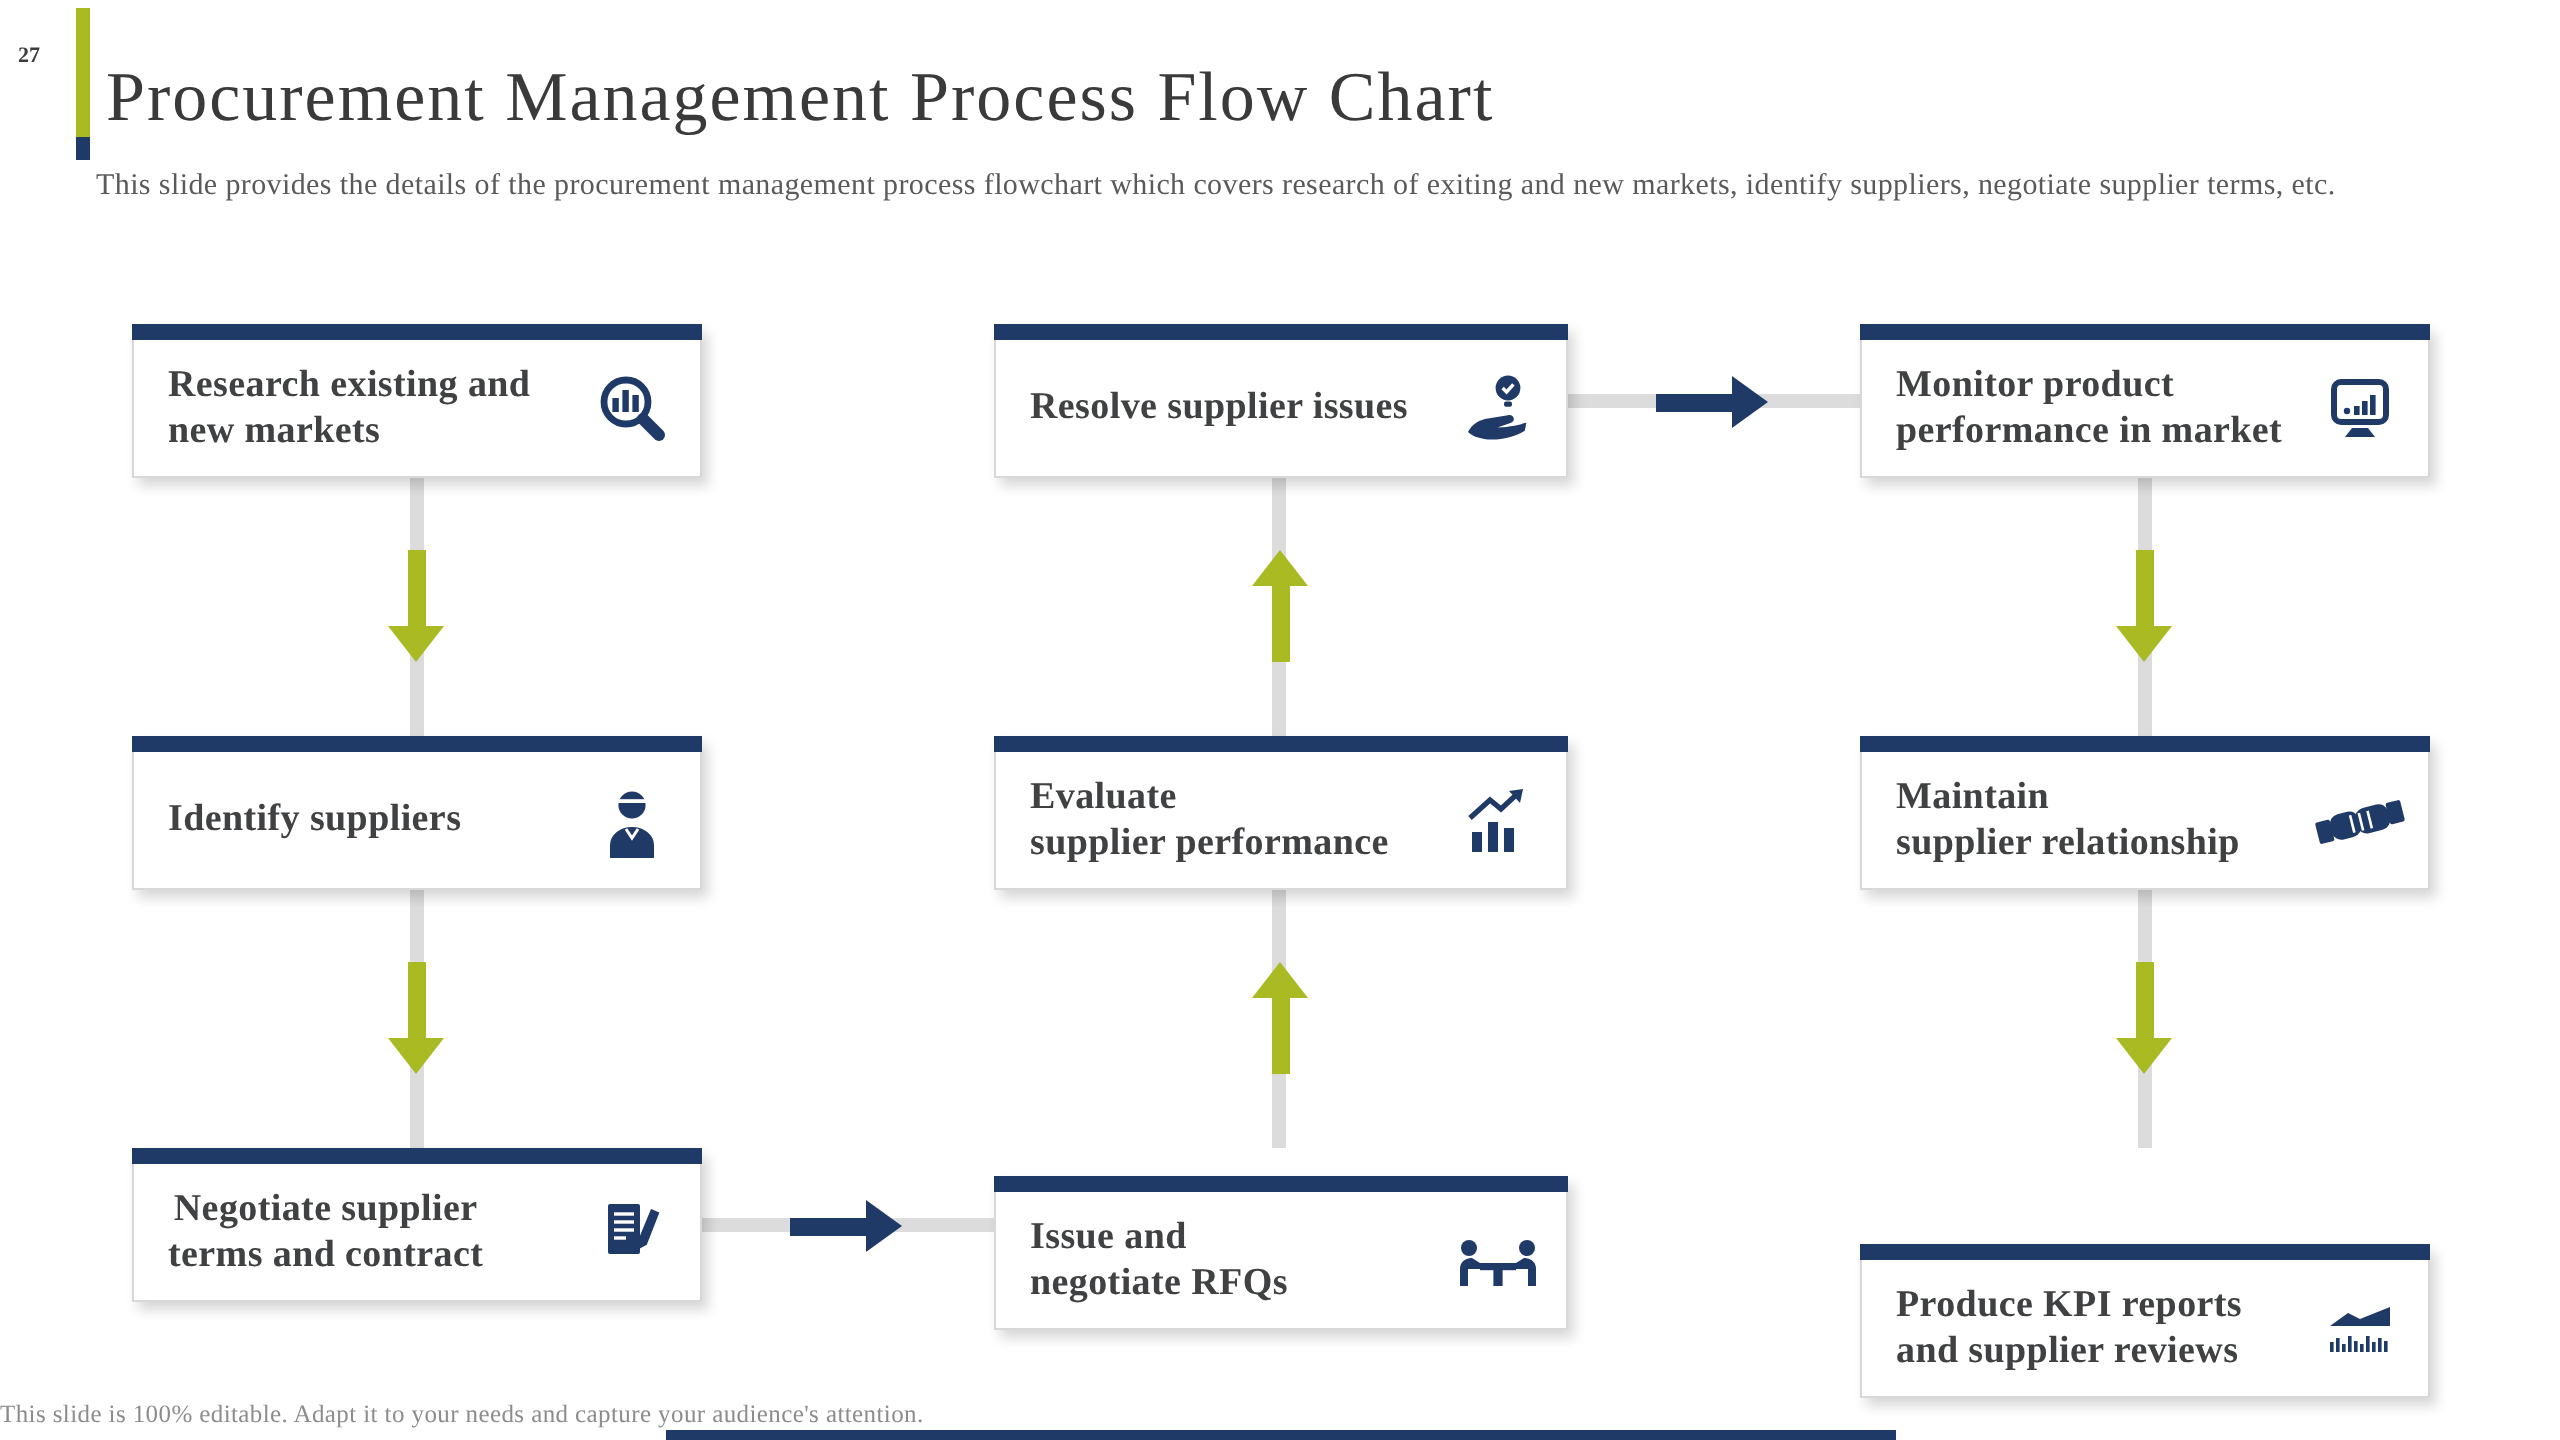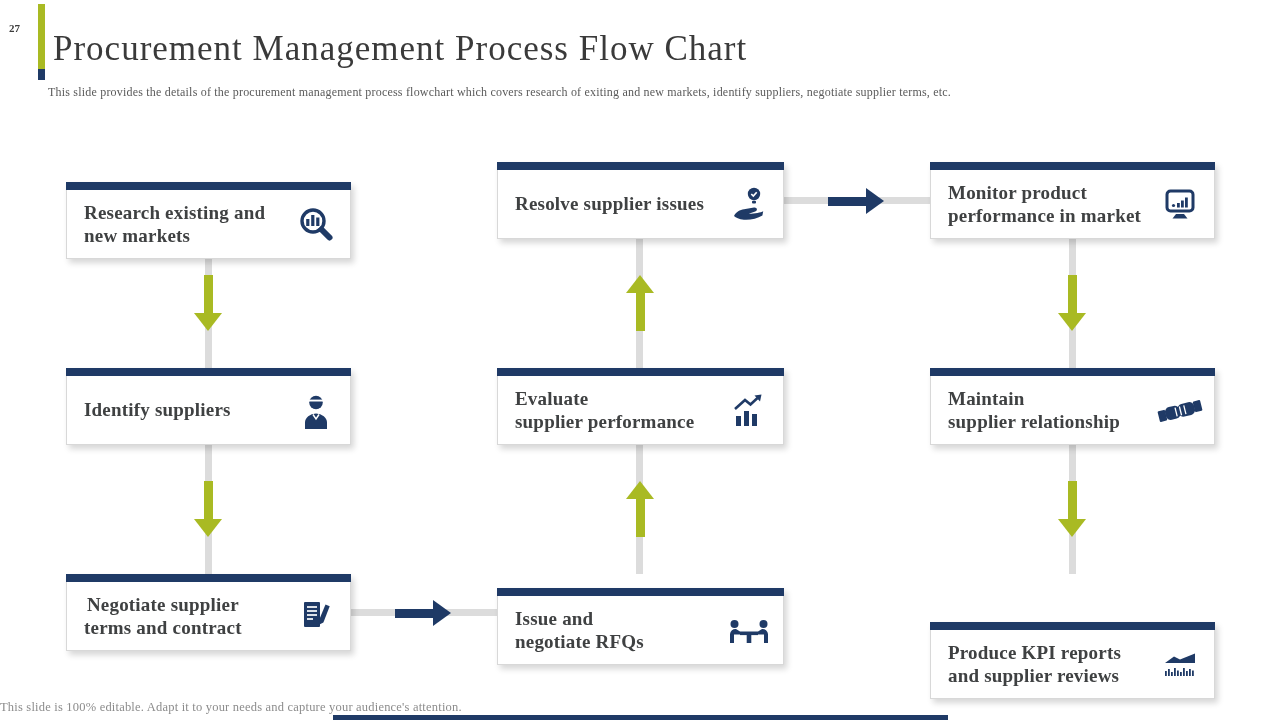--- a/index.html
+++ b/index.html
@@ -21,21 +21,21 @@
   }
   .accent-bar{
     position:absolute;left:38px;top:4px;width:7px;height:76px;
     background:linear-gradient(to bottom, var(--green) 0 85%, var(--navy) 85% 100%);
   }
   .title{
     position:absolute;left:53px;top:29px;font-size:35px;font-weight:400;
     color:#3a3a3a;letter-spacing:1px;white-space:nowrap;
   }
   .subtitle{
-    position:absolute;left:48px;top:85px;font-size:12px;color:#5a5a5a;
+    position:absolute;left:48px;top:85px;font-size:15px;color:#5a5a5a;
     letter-spacing:.2px;white-space:nowrap;
   }
   .box{
     position:absolute;width:285px;height:77px;background:#fff;
     border:1px solid #d8d8d8;box-shadow:3px 4px 6px rgba(0,0,0,.16);
   }
   .box-topbar{
     position:absolute;left:-1px;top:-1px;right:-1px;height:8px;background:var(--navy);
   }
   .box-label{
@@ -112,21 +112,21 @@
 
   <div class="arrow-h" style="left:828px;top:188px;">
       <div class="hstem"></div>
       <div class="head-right"></div>
     </div>
   <div class="arrow-h" style="left:395px;top:600px;">
       <div class="hstem"></div>
       <div class="head-right"></div>
     </div>
 
-  <div class="box" style="left:66px;top:162px;margin-top:20px;">
+  <div class="box" style="left:66px;top:162px;">
     <div class="box-topbar"></div>
     <div class="box-label">Research existing and
 new markets</div>
     <div class="box-icon">
       <svg class="icon-svg" width="42" height="40" viewBox="0 0 40 40">
         <circle cx="17" cy="16" r="11" fill="none" stroke="#1f3a66" stroke-width="3.4"></circle>
         <rect x="10.2" y="14" width="3.2" height="7" fill="#1f3a66"></rect>
         <rect x="15.2" y="10" width="3.2" height="11" fill="#1f3a66"></rect>
         <rect x="20.2" y="12.5" width="3.2" height="8.5" fill="#1f3a66"></rect>
         <line x1="25.5" y1="24.5" x2="33.5" y2="32.5" stroke="#1f3a66" stroke-width="6" stroke-linecap="round"></line>

